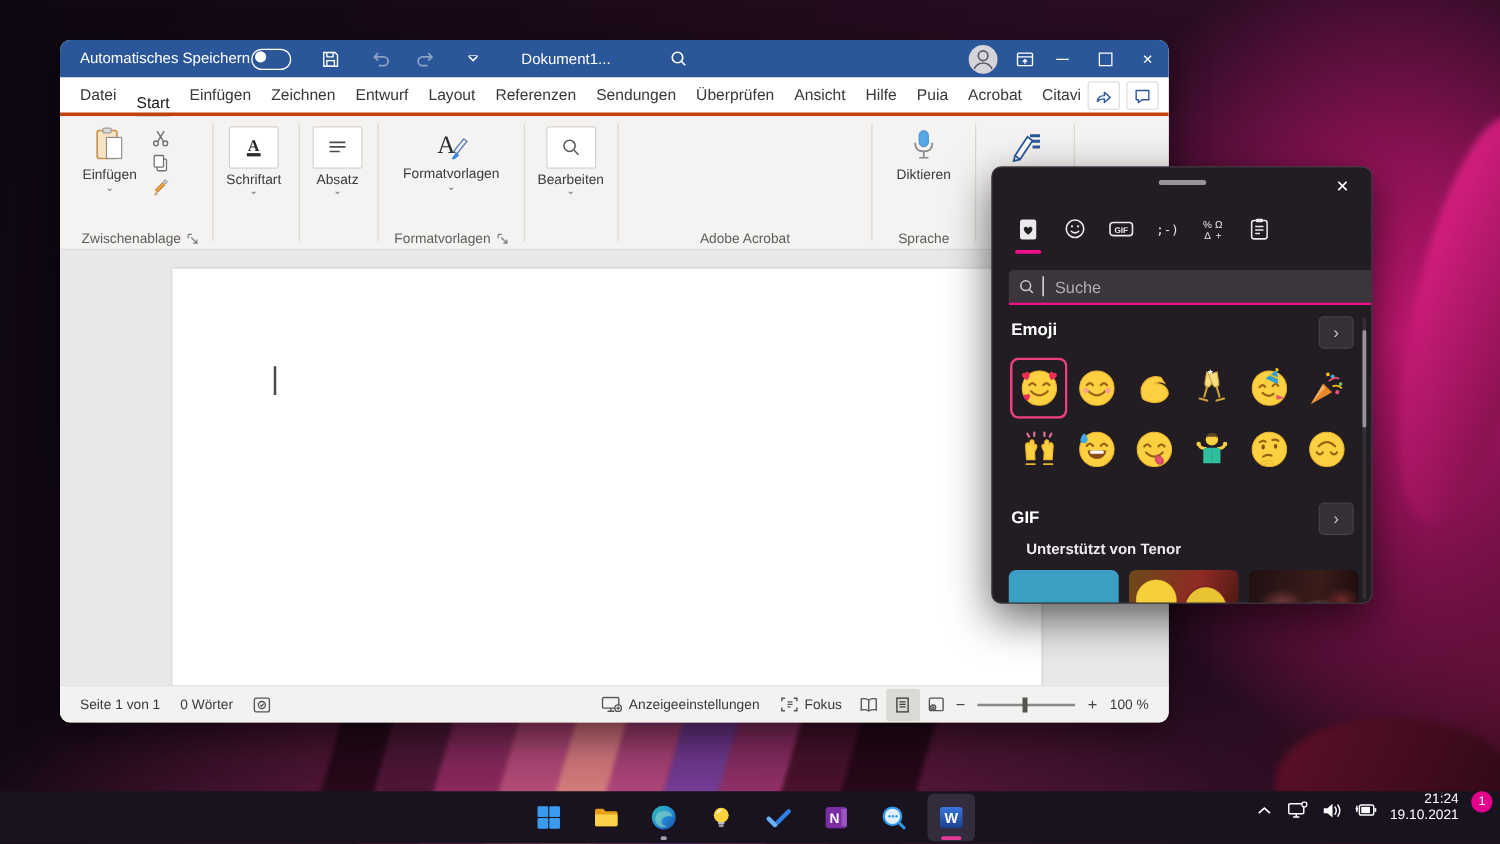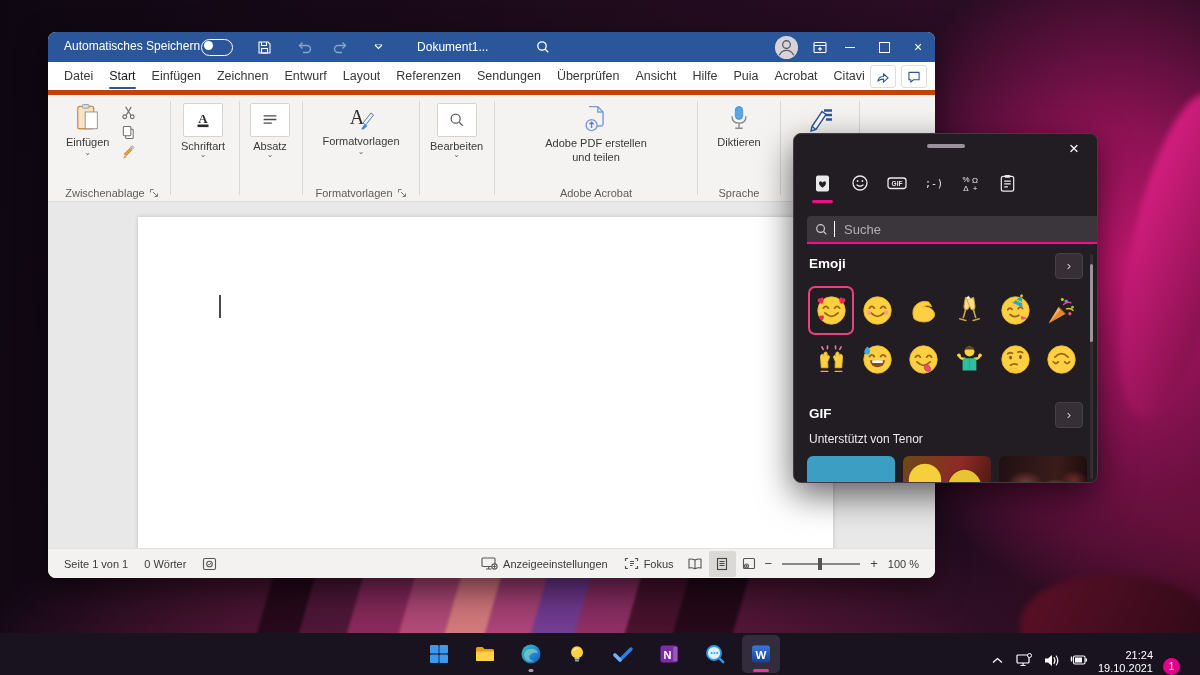--- a/index.html
+++ b/index.html
@@ -22,21 +22,21 @@
   .toggle{width:30px;height:15px;border:1.5px solid #fff;border-radius:9px;position:relative;}
   .toggle i{position:absolute;left:2px;top:1.75px;width:9px;height:9px;background:#fff;border-radius:50%;}
   .tb-ic{display:flex;align-items:center;justify-content:center;width:26px;height:26px;}
   #tb-title{margin-left:26px;}
   #tb-search{margin-left:42px;}
   .tb-right{position:absolute;right:0;top:0;height:30px;display:flex;align-items:center;}
   .winctl{width:34px;height:30px;display:flex;align-items:center;justify-content:center;color:#fff;font-size:14px;}
   .maxbox{width:9px;height:9px;border:1px solid #fff;}
   .minbar{width:10px;height:1px;background:#fff;}
   
-  #tabsrow{position:relative;height:28px;background:#fff;display:flex;align-items:flex-end;padding-left:8px;border-bottom:5px solid #c2410c;}
+  #tabsrow{position:relative;height:28px;background:#fff;display:flex;align-items:center;padding-left:8px;border-bottom:3px solid #c2410c;}
   .wtab{position:relative;padding:0 8px;font-size:12.5px;color:#38373a;height:28px;display:flex;align-items:center;cursor:default;}
   .wtab.active{color:#17191c;margin-top:12px;}
   .wtab.active::after{content:"";position:absolute;left:8px;right:8px;bottom:1px;height:2.5px;background:#2b579a;border-radius:2px;}
   .tabs-right{position:absolute;right:8px;top:3px;display:flex;gap:5px;}
   .minibtn{width:24px;height:21px;border:1px solid #e0deda;border-radius:3px;display:flex;align-items:center;justify-content:center;background:#fff;}
   
   #ribbon{position:relative;height:106px;background:#f4f3f1;border-bottom:1px solid #dedcda;display:flex;align-items:stretch;padding-left:6px;}
   .rgroup{position:relative;display:flex;align-items:flex-start;padding:6px 6px 16px 6px;}
   .vsep{width:1px;background:#dad8d5;margin:6px 0;}
   .glabel{position:absolute;bottom:2px;left:0;right:0;text-align:center;font-size:11px;color:#5f5d5b;display:flex;align-items:center;justify-content:center;gap:4px;}
@@ -73,33 +73,33 @@
     border-bottom:2px solid #f20d8a;display:flex;align-items:center;padding:0 8px;box-sizing:border-box;}
   #psearch input{background:transparent;border:none;outline:none;color:#ece9ec;font-size:13px;width:210px;margin-left:7px;font-family:"Liberation Sans",sans-serif;}
   #psearch input::placeholder{color:#b3aeb3;}
   .scaret{width:1px;height:16px;background:#fff;margin-left:6px;}
   .sechead{position:absolute;left:15px;font-size:13.5px;font-weight:bold;color:#fff;}
   .morebtn{position:absolute;right:14px;width:26px;height:23px;background:#363036;border:1px solid #474147;border-radius:4px;
     color:#cfcacf;display:flex;align-items:center;justify-content:center;font-size:13px;padding-bottom:1px;}
   #egrid{position:absolute;left:14px;top:152px;display:grid;grid-template-columns:repeat(6,46px);grid-auto-rows:49px;}
   .ecell{display:flex;align-items:center;justify-content:center;border-radius:7px;font-size:26px;}
   .ecell.sel{box-shadow:inset 0 0 0 2px #ee3f7e;}
-  #tenor{position:absolute;left:15px;top:298px;font-size:12px;font-weight:normal;}
+  #tenor{position:absolute;left:27px;top:298px;font-size:12px;font-weight:bold;}
   #gthumbs{position:absolute;left:13px;top:322px;display:flex;gap:8px;}
   .gthumb{width:88px;height:60px;border-radius:6px;}
   #pscroll{position:absolute;right:4px;top:120px;width:3px;height:225px;background:#332e33;border-radius:2px;}
   #pscroll i{position:absolute;left:0;top:10px;width:3px;height:78px;background:#9a939a;border-radius:2px;}
   
   #taskbar{position:absolute;left:0;right:0;bottom:0;height:42px;background:#191320;display:flex;align-items:center;}
   #apps{position:absolute;left:50%;transform:translateX(-50%);display:flex;gap:8px;}
   .tbtn{position:relative;width:38px;height:38px;border-radius:5px;display:flex;align-items:center;justify-content:center;}
   .tbtn.active{background:#332c3c;}
   .tbtn.active::after{content:"";position:absolute;left:11px;right:11px;bottom:1px;height:3px;border-radius:2px;background:#e23a96;}
   .tbtn.running::after{content:"";position:absolute;left:50%;transform:translateX(-50%);bottom:1px;width:5px;height:3px;border-radius:2px;background:#a59cae;}
-  #tray{position:absolute;right:20px;top:0;height:42px;display:flex;align-items:flex-end;gap:7px;color:#fff;}
+  #tray{position:absolute;right:6px;top:0;height:42px;display:flex;align-items:flex-start;gap:7px;color:#fff;}
   .trayic{display:flex;align-items:center;justify-content:center;width:20px;height:30px;}
   #clock{text-align:right;font-size:11px;line-height:13px;margin-left:2px;}
   #badge{width:17px;height:17px;border-radius:50%;background:#e3008c;color:#fff;font-size:10px;display:flex;align-items:center;justify-content:center;margin-left:3px;}
   svg{display:block;}
 </style>
 </head>
 <body>
 
 <div id="screen">
 
@@ -309,29 +309,20 @@
                 <circle cx="8.5" cy="8.5" r="5"></circle>
                 <path d="M12.5 12.5l4 4"></path>
               </svg>
             </span>
           <span>Bearbeiten</span>
           <span class="chev">⌄</span>
         </div>
       </div>
       <div class="vsep"></div>
       <div class="rgroup" style="width:190px;justify-content:space-around">
-        <div class="bigbtn">
-          <svg width="30" height="32" viewBox="0 0 34 34" fill="none" stroke="#7a9be0" stroke-width="1.6">
-              <path d="M9 3h10l6 6v14a2 2 0 0 1-2 2h-5"></path>
-              <path d="M19 3v6h6"></path>
-              <circle cx="12" cy="24" r="6.2"></circle>
-              <path d="M12 27.2v-6.4M9.6 23l2.4-2.4L14.4 23" stroke="#5b7fd0"></path>
-            </svg>
-          <span class="twoline" style="width:108px">Adobe PDF erstellen und teilen</span>
-        </div>
         <div class="glabel">
             <span>Adobe Acrobat</span>
           </div>
       </div>
       <div class="vsep"></div>
       <div class="rgroup" style="width:70px;justify-content:center">
         <div class="bigbtn">
           <svg width="24" height="31" viewBox="0 0 26 30">
               <rect x="9" y="2" width="8" height="14" rx="4" fill="#56a7e8" stroke="#3f87c8" stroke-width=".8"></rect>
               <path d="M5.5 12.5q0 7.5 7.5 7.5t7.5-7.5" fill="none" stroke="#8a8a8a" stroke-width="1.5"></path>

